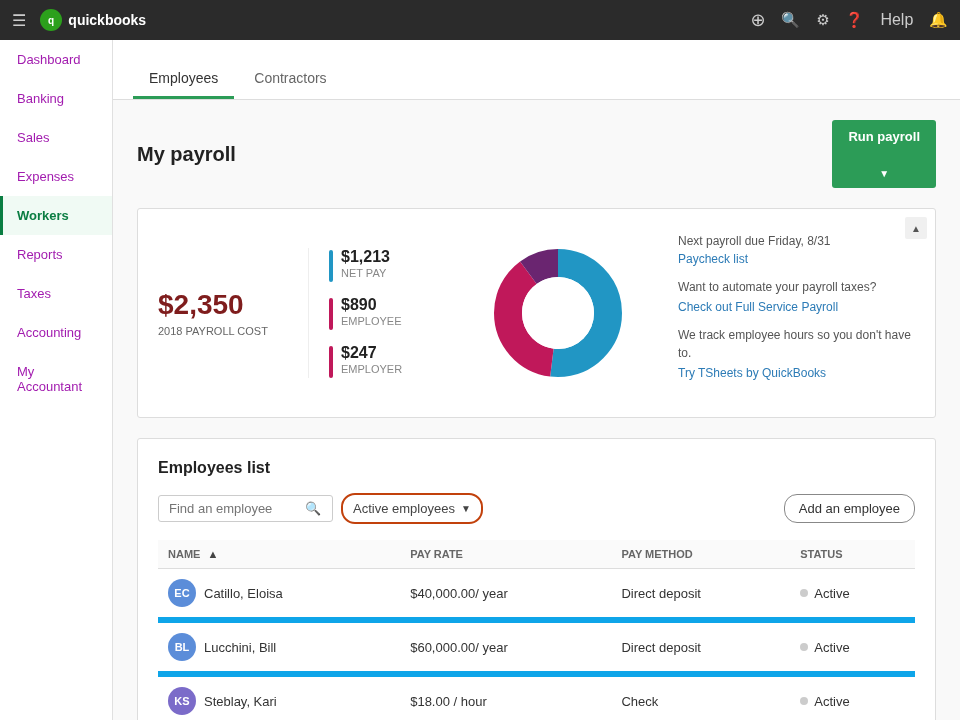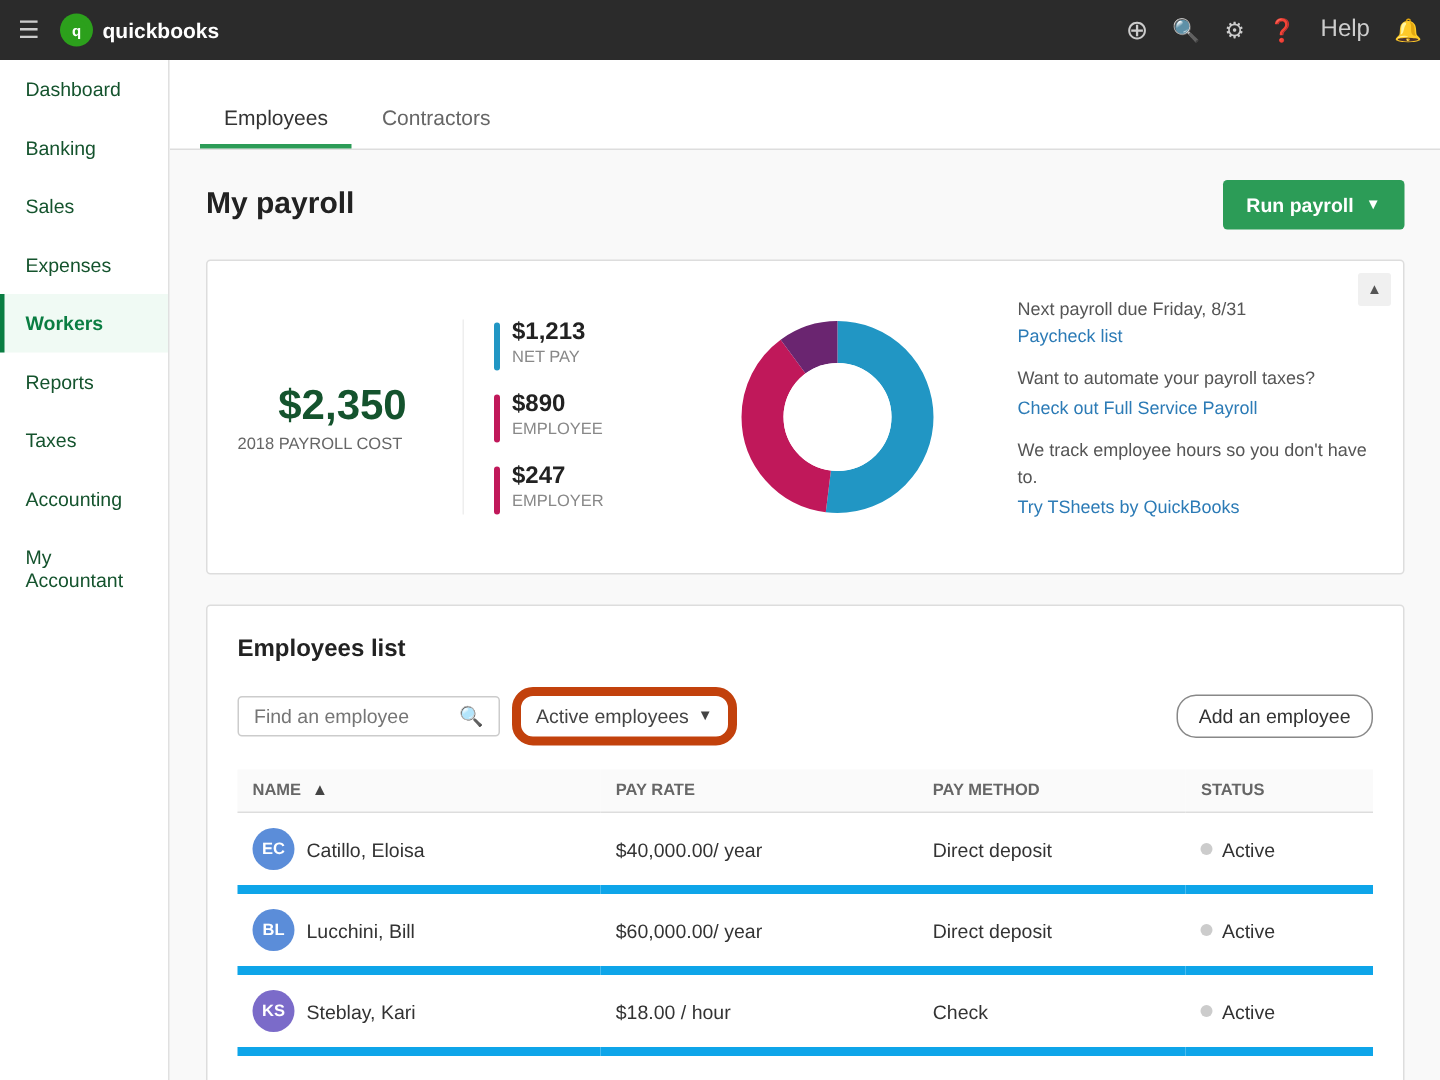--- a/index.html
+++ b/index.html
@@ -32,21 +32,21 @@
       width: 113px;
       background: #fff;
       border-right: 1px solid #e0e0e0;
       display: flex;
       flex-direction: column;
       flex-shrink: 0;
     }
     .sidebar-item {
       padding: 12px 14px;
       font-size: 13px;
-      color: #14532d;
+      color: #a21caf;
       cursor: pointer;
       border-left: 3px solid transparent;
     }
     .sidebar-item.active { color: #0a7d42; border-left: 3px solid #0a7d42; font-weight: bold; background: #f0faf4; }
 
     
     .content-area { flex: 1; overflow-y: auto; background: #f9f9f9; }
 
     
     .tab-bar {
@@ -78,21 +78,22 @@
       background: #2c9c57;
       color: white;
       border: none;
       padding: 9px 16px;
       font-size: 13px;
       font-weight: bold;
       border-radius: 3px;
       cursor: pointer;
       display: flex;
       align-items: center;
-      gap: 8px;
+      gap: 24px;
+      flex-direction: column;
     }
     .run-payroll-btn .dropdown-arrow { font-size: 10px; }
 
     
     .payroll-card {
       background: #fff;
       border: 1px solid #ddd;
       border-radius: 3px;
       padding: 24px 20px;
       display: flex;
@@ -112,21 +113,21 @@
       cursor: pointer;
       display: flex;
       align-items: center;
       justify-content: center;
       border-radius: 2px;
       font-size: 10px;
       color: #555;
     }
 
     .payroll-total { min-width: 140px; }
-    .payroll-amount { font-size: 28px; font-weight: bold; color: #14532d; text-align: center; }
+    .payroll-amount { font-size: 28px; font-weight: bold; color: #7f1d1d; }
     .payroll-label { font-size: 11px; color: #666; margin-top: 4px; text-transform: uppercase; }
 
     .payroll-breakdown { min-width: 160px; padding: 0 20px; border-left: 1px solid #eee; margin-left: 10px; }
     .breakdown-item { display: flex; align-items: flex-start; gap: 8px; margin-bottom: 14px; }
     .breakdown-item:last-child { margin-bottom: 0; }
     .breakdown-bar { width: 4px; height: 32px; border-radius: 2px; flex-shrink: 0; margin-top: 2px; }
     .breakdown-details { }
     .breakdown-amount { font-size: 16px; font-weight: bold; color: #222; }
     .breakdown-type { font-size: 11px; color: #888; text-transform: uppercase; margin-top: 1px; }
 
@@ -160,21 +161,21 @@
       border: none;
       outline: none;
       font-size: 13px;
       color: #aaa;
       background: transparent;
       width: 100%;
     }
     .search-icon { color: #999; font-size: 13px; }
 
     .filter-dropdown {
-      border: 6px solid #c2410c;
+      border: 2px solid #c2410c;
       border-radius: 14px;
       padding: 6px 10px;
       font-size: 13px;
       background: #fff;
       cursor: pointer;
       display: flex;
       align-items: center;
       gap: 6px;
       color: #444;
     }

